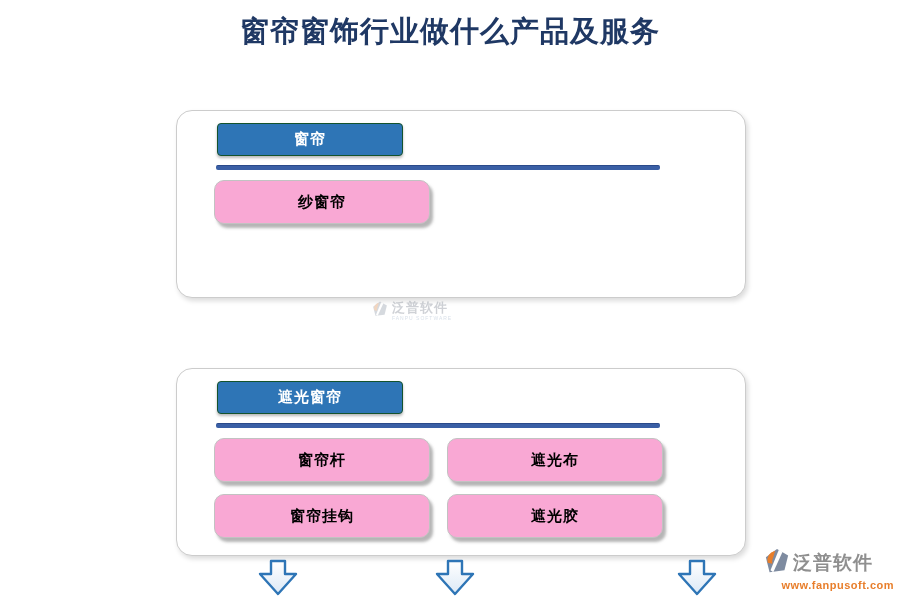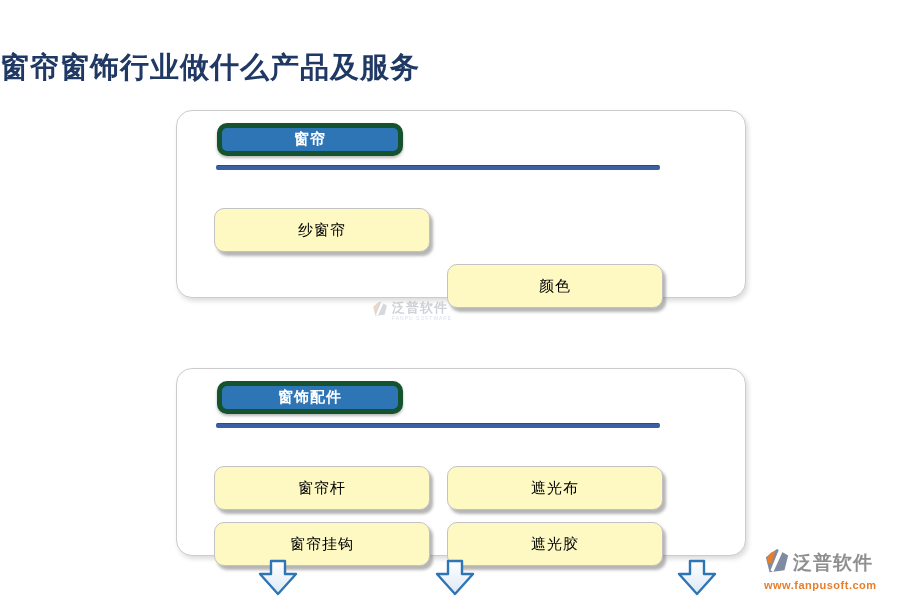--- a/index.html
+++ b/index.html
@@ -4,56 +4,55 @@
 <style>
   html,body{margin:0;padding:0;}
   body{
     width:900px;height:600px;position:relative;overflow:hidden;
     background:#ffffff;
     font-family:"Liberation Sans","DejaVu Sans",sans-serif;
   }
   
   .page-title{
     position:absolute;top:12px;left:0;width:900px;
+    text-align:center;
     font-family:"DejaVu Serif","Liberation Serif",serif;
     font-size:29px;font-weight:bold;color:#1F3864;
     letter-spacing:1px;
-    margin-top:36px;
   }
   
   .panel{
     position:absolute;left:176px;width:568px;height:186px;
     background:#ffffff;
     border:1px solid #cccccc;border-radius:16px;
     box-shadow:2px 3px 5px rgba(0,0,0,0.14);
   }
   .panel.p1{top:110px;}
   .panel.p2{top:368px;}
   .hdr-btn{
     position:absolute;top:12px;width:186px;height:33px;
-    background:#2E75B6;border:5px solid #14532d;border-radius:10px;
+    background:#2E75B6;border:1px solid #14532d;border-radius:4px;
     box-shadow:0 2px 3px rgba(0,0,0,0.28);
     display:flex;align-items:center;justify-content:center;
     color:#ffffff;font-weight:bold;font-size:15px;letter-spacing:1px;
     box-sizing:border-box;
   }
   .hdr-btn.c1{left:40px;}
   .hdr-btn.c2{left:296px;}
   .divider{
     position:absolute;left:39px;top:54px;width:444px;height:4px;
     background:#3A5FA5;border-top:1px solid #2b4a8a;border-radius:2px;
   }
   .item-btn{
     position:absolute;width:216px;height:44px;
-    background:#fef9c3;border:1px solid #c2c2c2;border-radius:10px;
+    background:#f9a8d4;border:1px solid #c2c2c2;border-radius:10px;
     box-shadow:3px 4px 3px rgba(120,120,120,0.55);
     display:flex;align-items:center;justify-content:center;
-    color:#000000;font-weight:normal;font-size:15px;letter-spacing:1px;
+    color:#000000;font-weight:bold;font-size:15px;letter-spacing:1px;
     box-sizing:border-box;
-    margin-top:28px;
   }
   .item-btn.c1{left:37px;}
   .item-btn.c2{left:270px;}
   .item-btn.r1{top:69px;}
   .item-btn.r2{top:125px;}
   
   .down-arrow{position:absolute;top:559px;width:40px;height:38px;}
   .down-arrow svg{display:block;}
   .arrow1{left:258px;} .arrow2{left:435px;} .arrow3{left:677px;}
   
@@ -69,53 +68,52 @@
   .brand{
     position:absolute;left:764px;top:548px;width:130px;
     display:flex;flex-wrap:wrap;align-items:center;
   }
   .brand .logo-icon{flex:0 0 auto;margin-right:3px;}
   .brand .brand-name{
     font-size:19px;font-weight:bold;color:#8f8f8f;letter-spacing:1px;
     line-height:26px;
   }
   .brand .brand-url{
-    width:100%;text-align:left;
+    width:100%;text-align:right;
     font-size:11px;font-weight:bold;color:#E87E2B;letter-spacing:0.5px;
     margin-top:1px;
   }
 </style>
 </head>
 <body>
 
 <div class="page-title">窗帘窗饰行业做什么产品及服务</div>
 
 <section class="panel p1">
   <div class="hdr-btn c1">窗帘</div>
   <div class="divider"></div>
   <div class="item-btn c1 r1">纱窗帘</div>
-  <div class="item-btn c2 r2">颜色</div>
 </section>
 
 <div class="watermark">
   <span>
     <svg width="16" height="16" viewBox="0 0 28 28">
       <path fill="#7E8BA0" d="M14 1 L26 8 L22 24 L6 26 L2 10 Z"></path>
       <path fill="#E87E2B" d="M4 16 Q2 6 12 3 L10 10 Q8 13 9 17 Z"></path>
       <path fill="#ffffff" d="M16 2 L20 4 L10 26 L7 24 Z"></path>
     </svg>
   </span>
   <span class="wm-text">
     <span class="wm-name">泛普软件</span>
     <span class="wm-sub">FANPU SOFTWARE</span>
   </span>
 </div>
 
 <section class="panel p2">
-  <div class="hdr-btn c1">窗饰配件</div>
+  <div class="hdr-btn c1">遮光窗帘</div>
   <div class="divider"></div>
   <div class="item-btn c1 r1">窗帘杆</div>
   <div class="item-btn c2 r1">遮光布</div>
   <div class="item-btn c1 r2">窗帘挂钩</div>
   <div class="item-btn c2 r2">遮光胶</div>
 </section>
 
 <div class="down-arrow arrow1">
   <svg width="40" height="38" viewBox="0 0 40 38">
     <defs>

